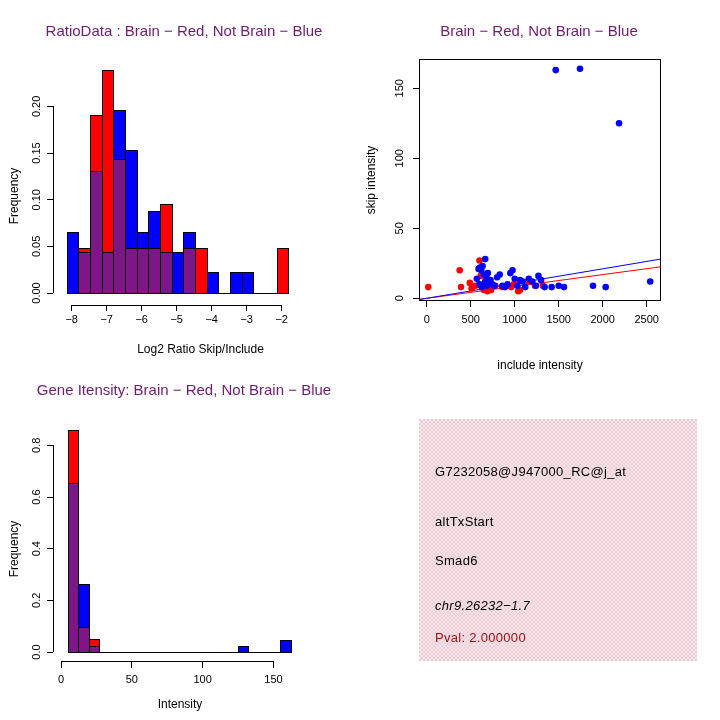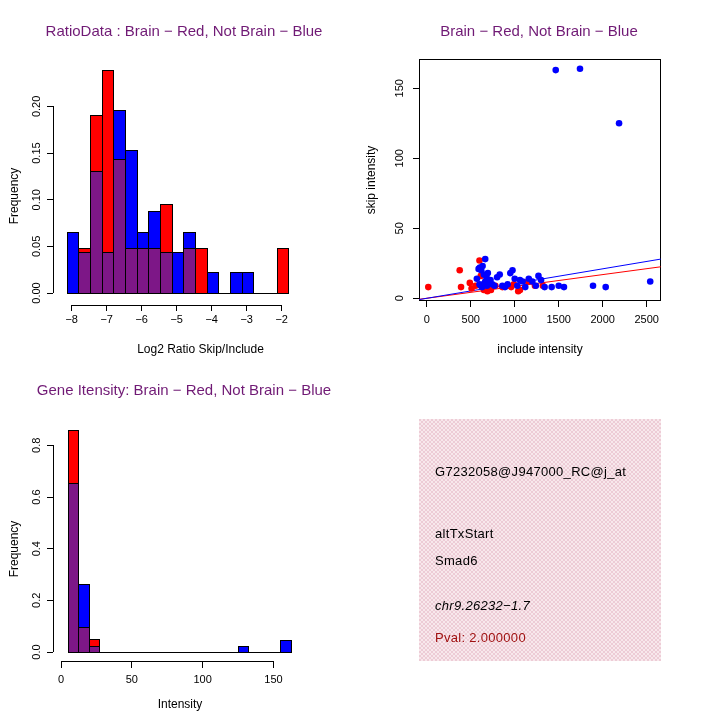--- a/index.html
+++ b/index.html
@@ -9,21 +9,21 @@
   .chart-title{position:absolute;transform:translate(-50%,-50%);font-size:15px;
                font-weight:normal;color:#701a75;white-space:nowrap;}
   .axis-label{position:absolute;transform:translate(-50%,-50%);font-size:12px;
               color:#000;white-space:nowrap;}
   .axis-label.vert{transform:translate(-50%,-50%) rotate(-90deg);}
   .info-box{position:absolute;left:419px;top:419px;width:242px;height:242px;
             background-color:#edccd6;
             background-image:
               linear-gradient(45deg,#f8e8ec 25%,transparent 25%,transparent 75%,#f8e8ec 75%),
               linear-gradient(45deg,#f8e8ec 25%,transparent 25%,transparent 75%,#f8e8ec 75%);
-            background-size:4px 4px;background-position:0 0,2px 2px;}
+            background-size:4px 4px;background-position:0 0,2px 2px;padding-left:36px;}
   .info-line{position:absolute;left:16px;font-size:13px;letter-spacing:0.3px;
              color:#000;white-space:nowrap;}
   .info-line.pval{color:#a01212;}
 </style>
 </head>
 <body>
 
 <div id="figure">
 
   <svg id="plots" width="720" height="720">
@@ -200,27 +200,27 @@
       <text x="40" y="497.002" fill="#000000" font-size="11" font-family="&quot;Liberation Sans&quot;, sans-serif" text-anchor="middle" transform="rotate(-90 40 497.002)">0.6</text>
       <line x1="53.3" y1="445.336" x2="47.3" y2="445.336" stroke="#000000" stroke-width="1" shape-rendering="crispEdges"></line>
       <text x="40" y="445.336" fill="#000000" font-size="11" font-family="&quot;Liberation Sans&quot;, sans-serif" text-anchor="middle" transform="rotate(-90 40 445.336)">0.8</text>
     </svg>
 
   <div class="chart-title" style="left:184px;top:30px;">RatioData : Brain − Red, Not Brain − Blue</div>
   <div class="chart-title" style="left:184px;top:389px;">Gene Itensity: Brain − Red, Not Brain − Blue</div>
   <div class="chart-title" style="left:539px;top:30px;">Brain − Red, Not Brain − Blue</div>
 
   <div class="axis-label" style="left:180px;top:349px;padding-left:41px;">Log2 Ratio Skip/Include</div>
-  <div class="axis-label" style="left:540px;top:349px;">include intensity</div>
+  <div class="axis-label" style="left:540px;top:365px;">include intensity</div>
   <div class="axis-label" style="left:180px;top:704px;">Intensity</div>
 
   <div class="axis-label vert" style="left:14px;top:196px;">Frequency</div>
   <div class="axis-label vert" style="left:371px;top:180px;">skip intensity</div>
   <div class="axis-label vert" style="left:14px;top:549px;">Frequency</div>
 
   <div class="info-box">
     <div class="info-line" style="top:45px;">G7232058@J947000_RC@j_at</div>
-    <div class="info-line" style="top:107px;">altTxStart</div>
+    <div class="info-line" style="top:95px;">altTxStart</div>
     <div class="info-line" style="top:134px;text-align:right;">Smad6</div>
     <div class="info-line" style="top:179px;font-style:italic;">chr9.26232−1.7</div>
     <div class="info-line pval" style="top:211px;">Pval: 2.000000</div>
   </div>
 </div>
 
 </body></html>

